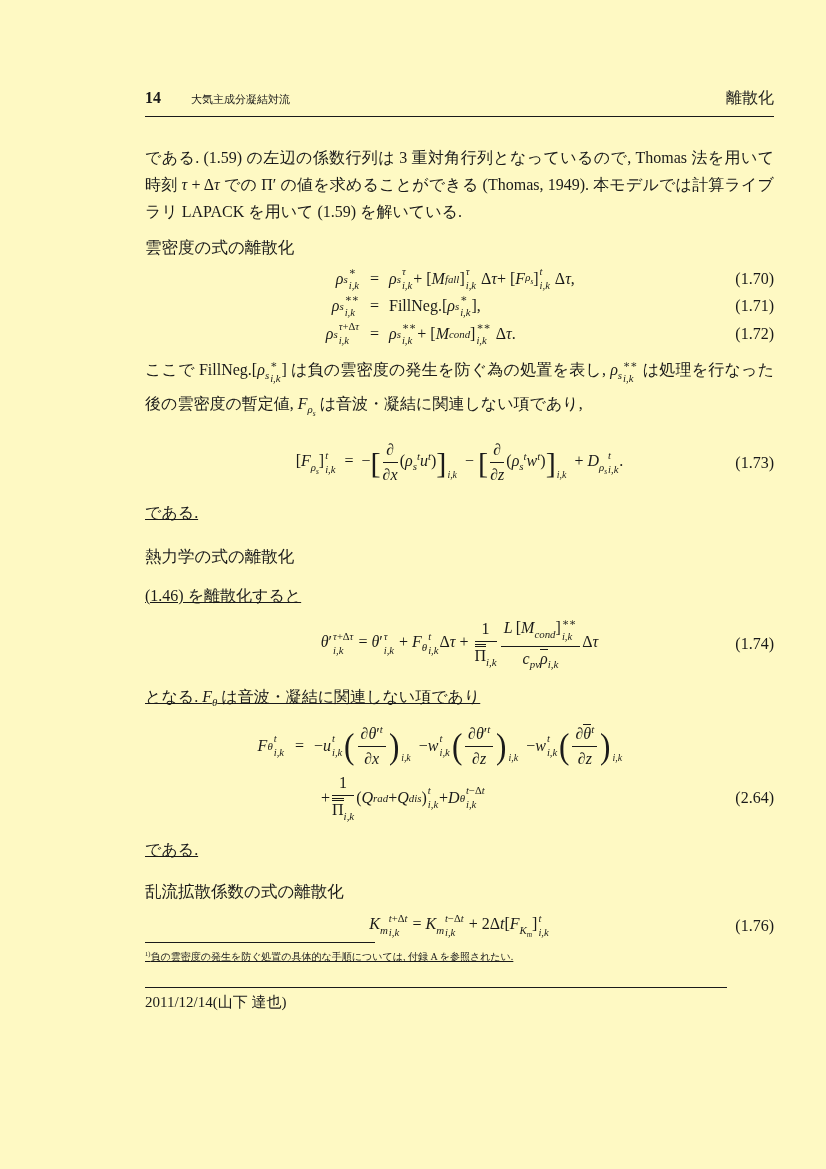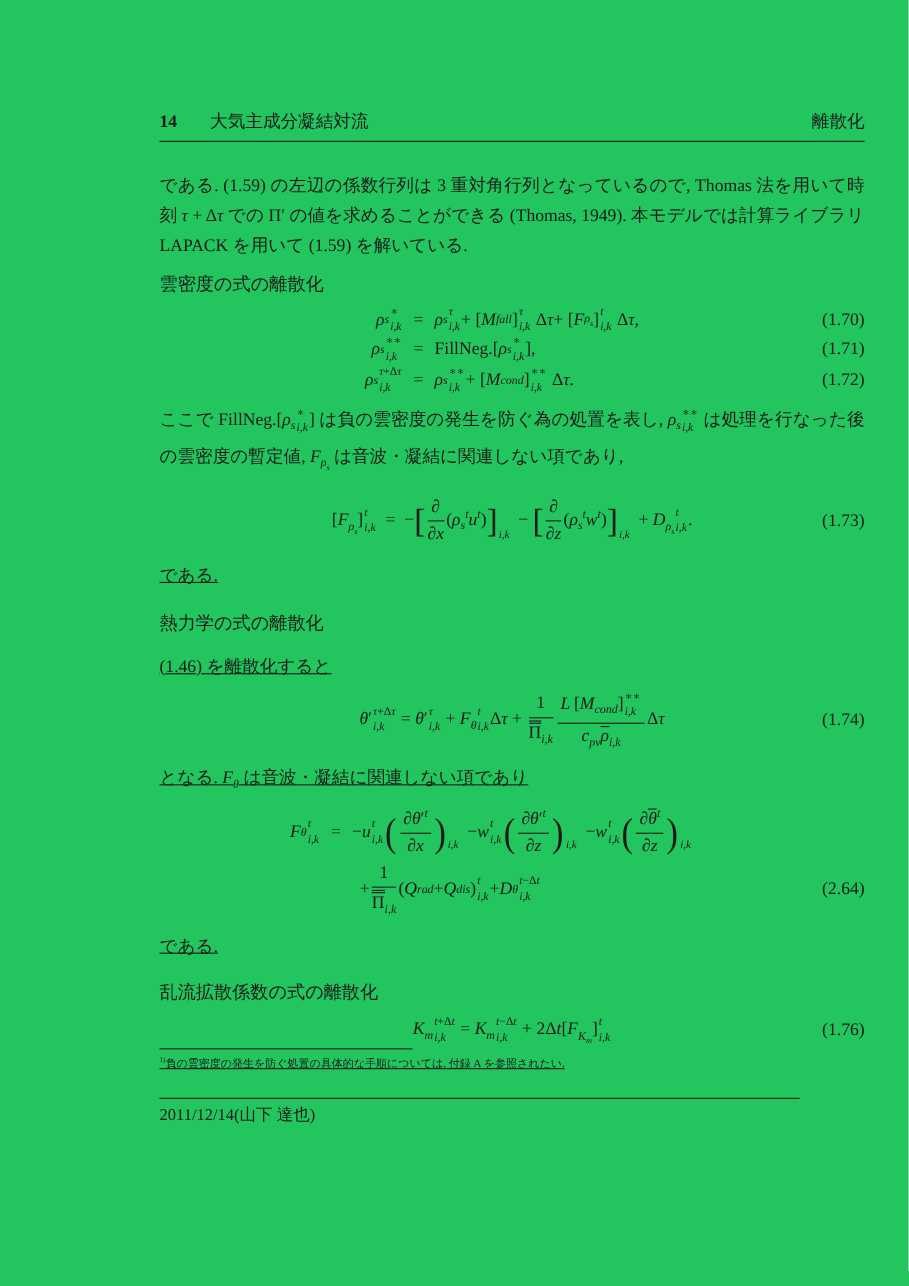--- a/index.html
+++ b/index.html
@@ -1,31 +1,31 @@
 <!DOCTYPE html>
 <html><head>
 <meta charset="utf-8">
 <style>
   html,body { margin:0; padding:0; background:#e8e8e8; }
   .page {
     position:relative;
     width:826px; height:1169px;
     margin:0 auto;
-    background:#22c55e;
+    background:#fef9c3;
     box-sizing:border-box;
-    padding:88px 40px 0 145px;
+    padding:88px 52px 0 145px;
     color:#1a1a1a;
     font-family:"Liberation Serif","DejaVu Serif",serif;
     font-size:16px;
     overflow:hidden;
   }
   
   .header { display:flex; align-items:baseline; padding-bottom:7px; border-bottom:1.5px solid #1a1a1a; }
   .pgnum { font-weight:bold; font-size:16px; }
-  .htitle { margin-left:30px; font-size:16px;margin-top:12px; }
+  .htitle { margin-left:30px; font-size:11px; }
   .hright { margin-left:auto; font-size:16px; }
   
   .para { margin:0; text-align:justify; line-height:27px; margin-top:26px; }
   .para.tight { margin-top:10px; }
   .shead { margin:0; margin-top:10px; font-family:"Liberation Sans","DejaVu Sans",sans-serif;
            font-weight:normal; font-size:16.5px; line-height:24px; }
   .plain { margin:0; line-height:27px;text-decoration:underline; }
   
   .eq { font-family:"Liberation Serif","DejaVu Serif",serif; font-size:16px; white-space:nowrap; }
   .eq i { font-style:italic; }

